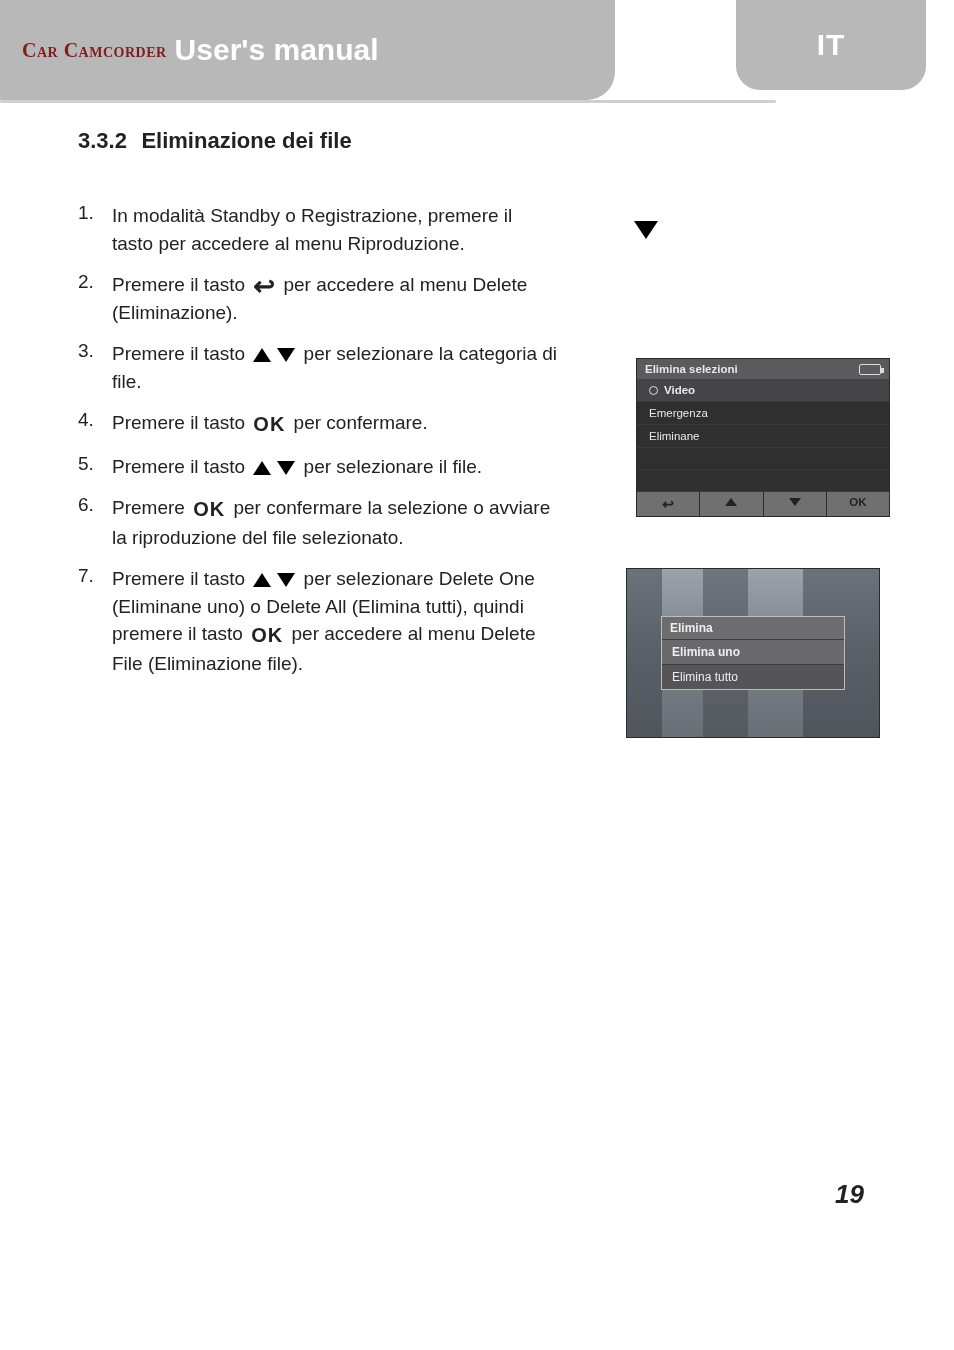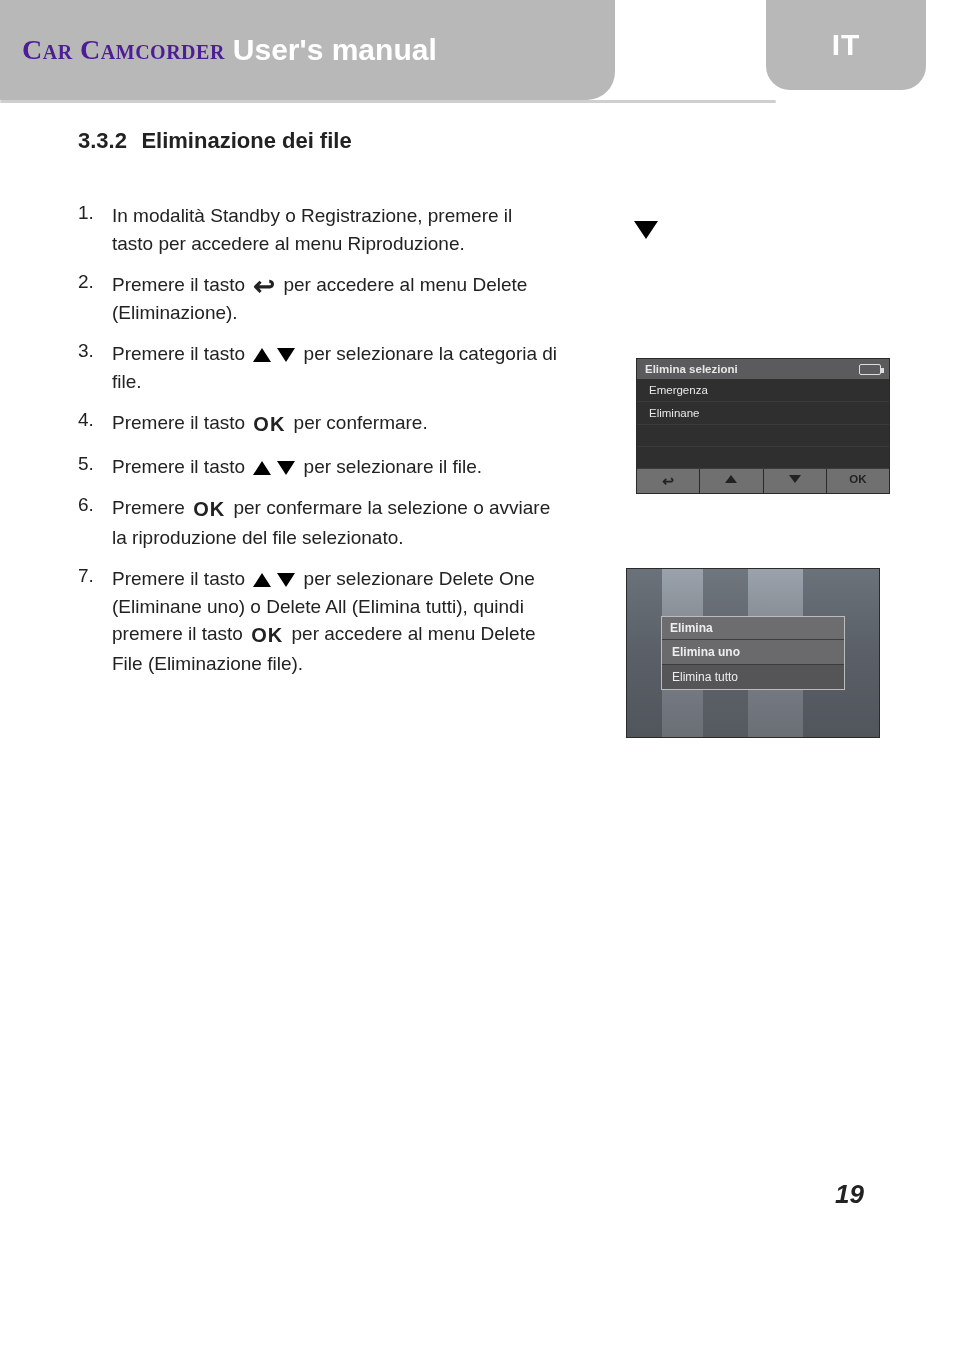--- a/index.html
+++ b/index.html
@@ -7,24 +7,24 @@
 
   .page { position: relative; width: 954px; height: 1350px; }
 
   
   .header { position: relative; height: 100px; }
   .header-bar {
     position: absolute; left: 0; top: 0; width: 615px; height: 100px;
     background: #b8b8b8; border-bottom-right-radius: 28px;
     display: flex; align-items: center; padding-left: 22px;
   }
-  .header-title-strong { font-family: Georgia, 'Times New Roman', serif; font-variant: small-caps; font-weight: 800; color: #4c1d95; font-size: 28px; letter-spacing: .5px; }
+  .header-title-strong { font-family: Georgia, 'Times New Roman', serif; font-variant: small-caps; font-weight: 800; color: #7f1d1d; font-size: 20px; letter-spacing: .5px; }
   .header-title-light { font-family: Arial, sans-serif; font-weight: 700; color: #fff; font-size: 30px; margin-left: 8px; }
   .lang-tab {
-    position: absolute; right: 28px; top: 0; width: 160px; height: 90px;
+    position: absolute; right: 28px; top: 0; width: 190px; height: 90px;
     background: #b8b8b8; border-bottom-left-radius: 24px; border-bottom-right-radius: 24px;
     display: flex; align-items: center; justify-content: center;
     color: #fff; font-weight: 800; font-size: 30px; letter-spacing: 1px;
   }
   .header-divider {
     position: absolute; left: 0; top: 100px; width: 776px; height: 3px; background: #cfcfcf; border-radius: 2px;
   }
 
   
   .content { position: absolute; left: 78px; top: 128px; width: 792px; }
@@ -100,20 +100,21 @@
       <span class="sect-title" style="margin-left:10px;">Eliminazione dei file</span>
     </div>
 
 
     <div class="shot1">
       <div class="device-screen">
         <div class="ds-title">
             <span>Elimina selezioni</span>
             <span class="batt"></span>
           </div>
+        <div class="ds-row selected"><span class="radio"></span><span>Video</span></div>
         <div class="ds-row"><span>Emergenza</span></div>
         <div class="ds-row"><span>Eliminane</span></div>
         <div class="ds-row blank"></div>
         <div class="ds-row blank"></div>
         <div class="ds-footer">
           <div class="ds-btn"><span class="ret">↩</span></div>
           <div class="ds-btn"><span class="tri-up"></span></div>
           <div class="ds-btn"><span class="tri-down"></span></div>
           <div class="ds-btn">OK</div>
         </div>

